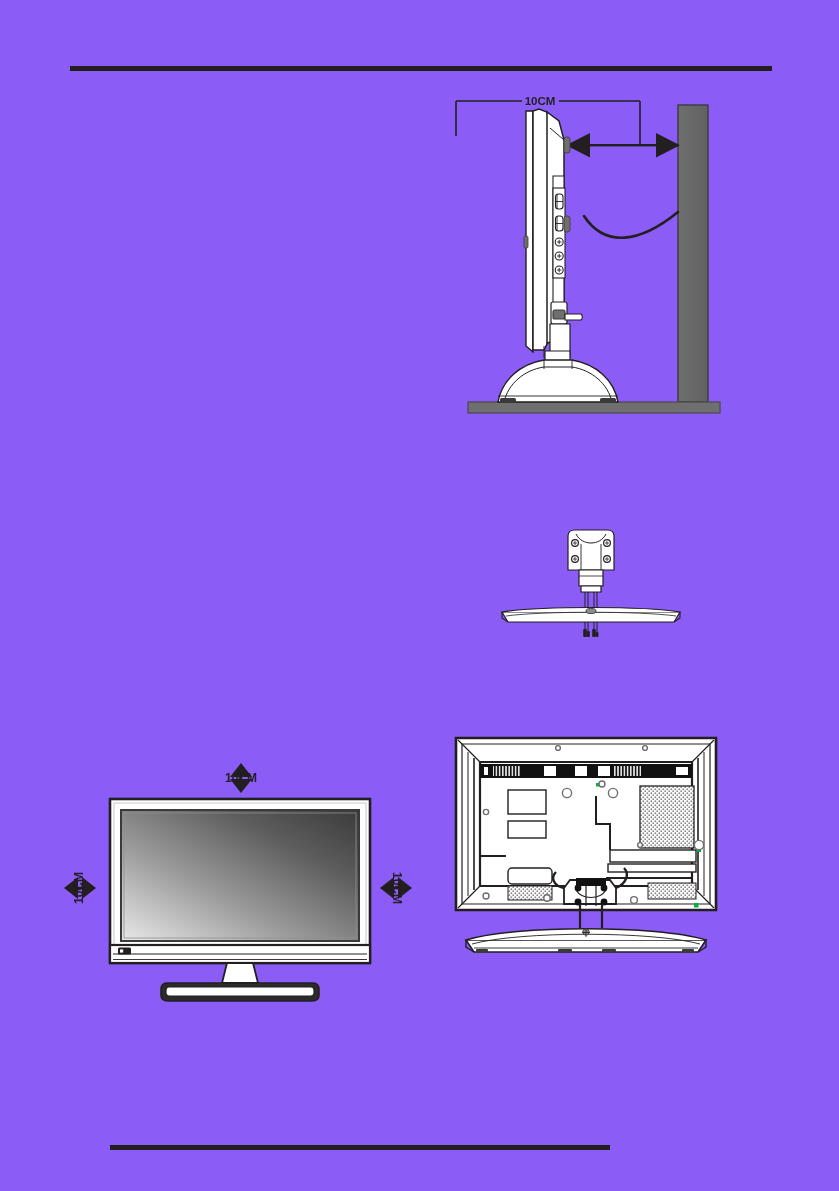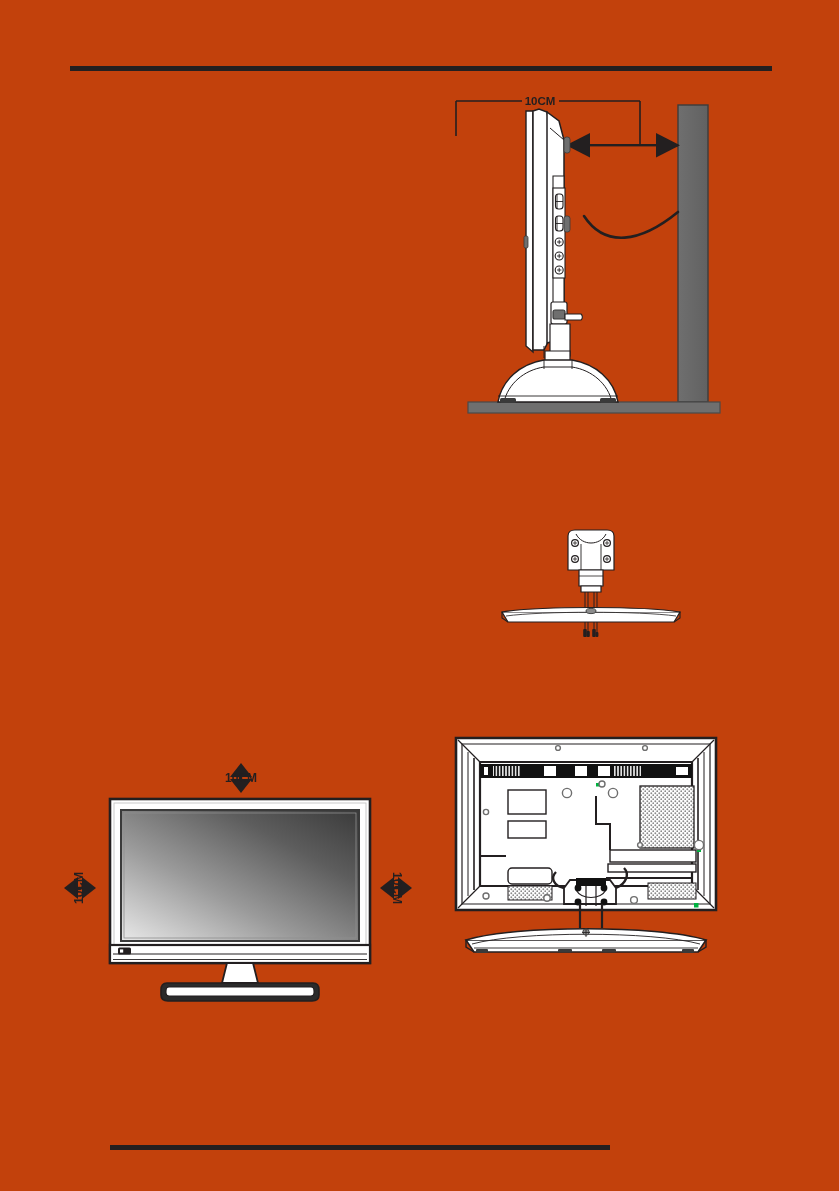--- a/index.html
+++ b/index.html
@@ -10,21 +10,21 @@
   body {
     font-family: "Liberation Sans", sans-serif;
     width: 839px;
     height: 1191px;
     position: relative;
     overflow: hidden;
   }
   .page {
     position: absolute;
     inset: 0;
-    background: #c2410c;
+    background: #8b5cf6;
   }
   .rule {
     position: absolute;
     background: #231f20;
   }
   .rule-top {
     left: 70px;
     top: 66px;
     width: 702px;
     height: 5px;

